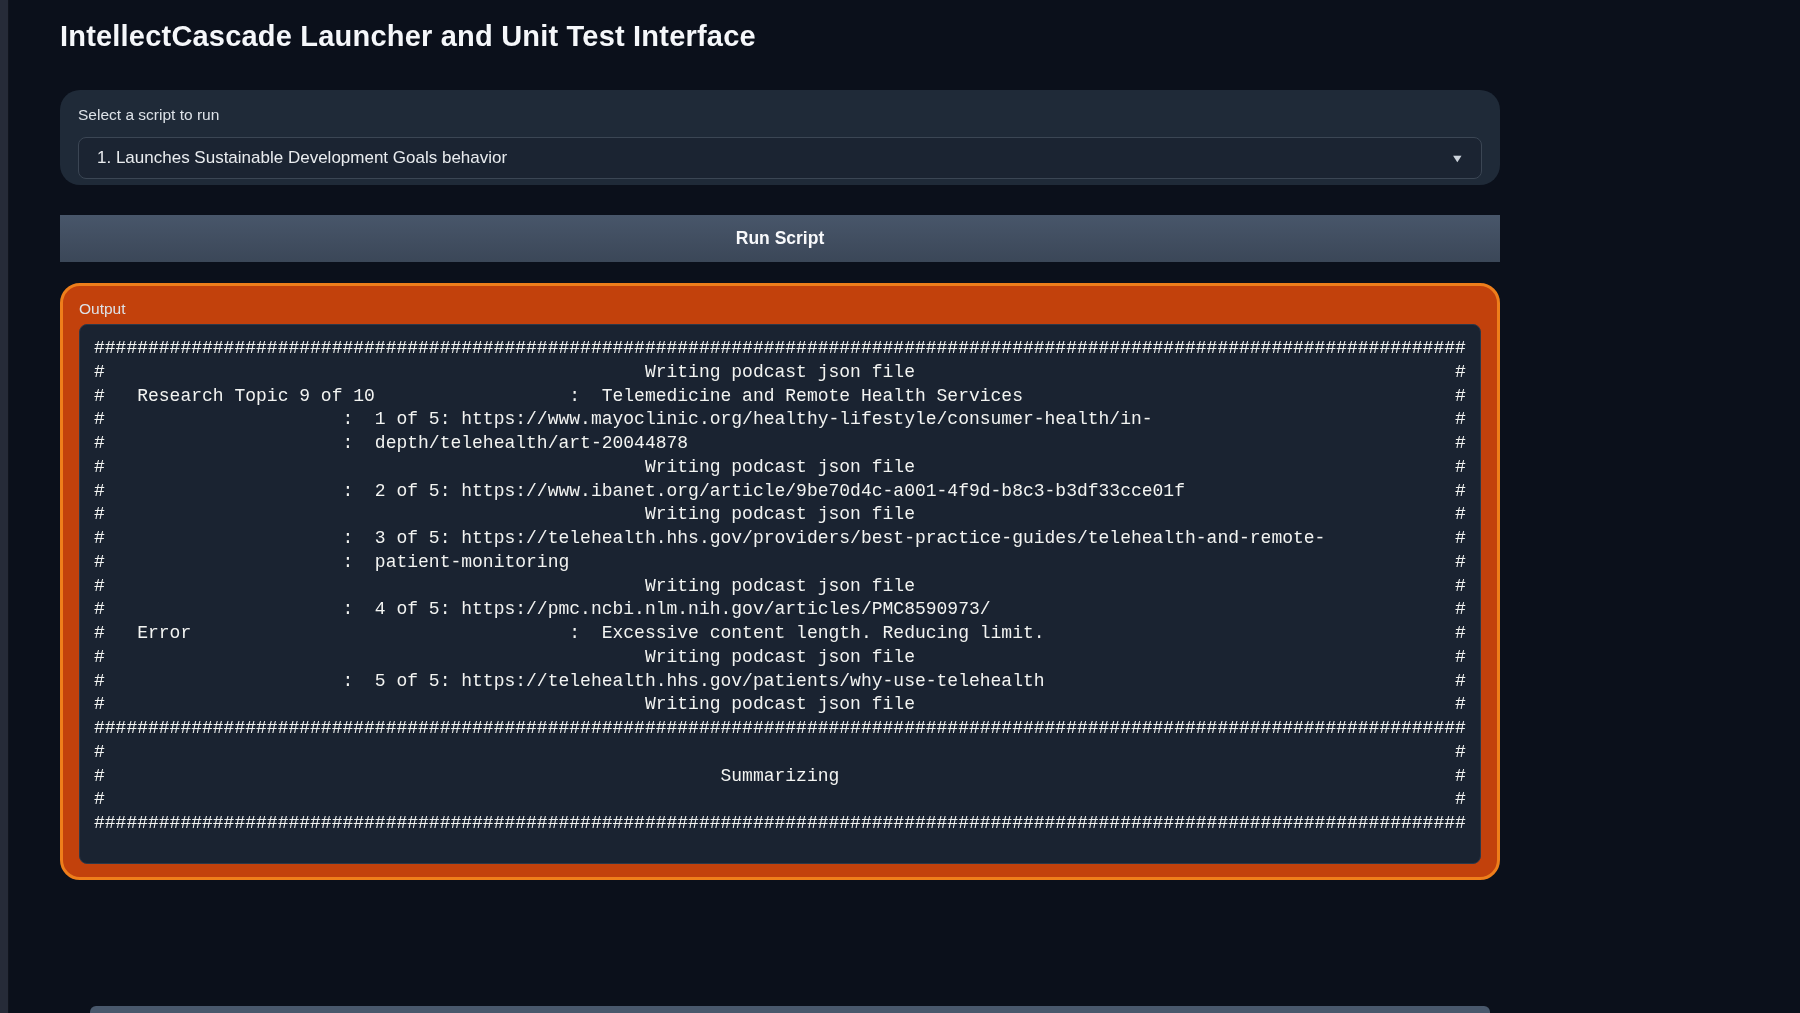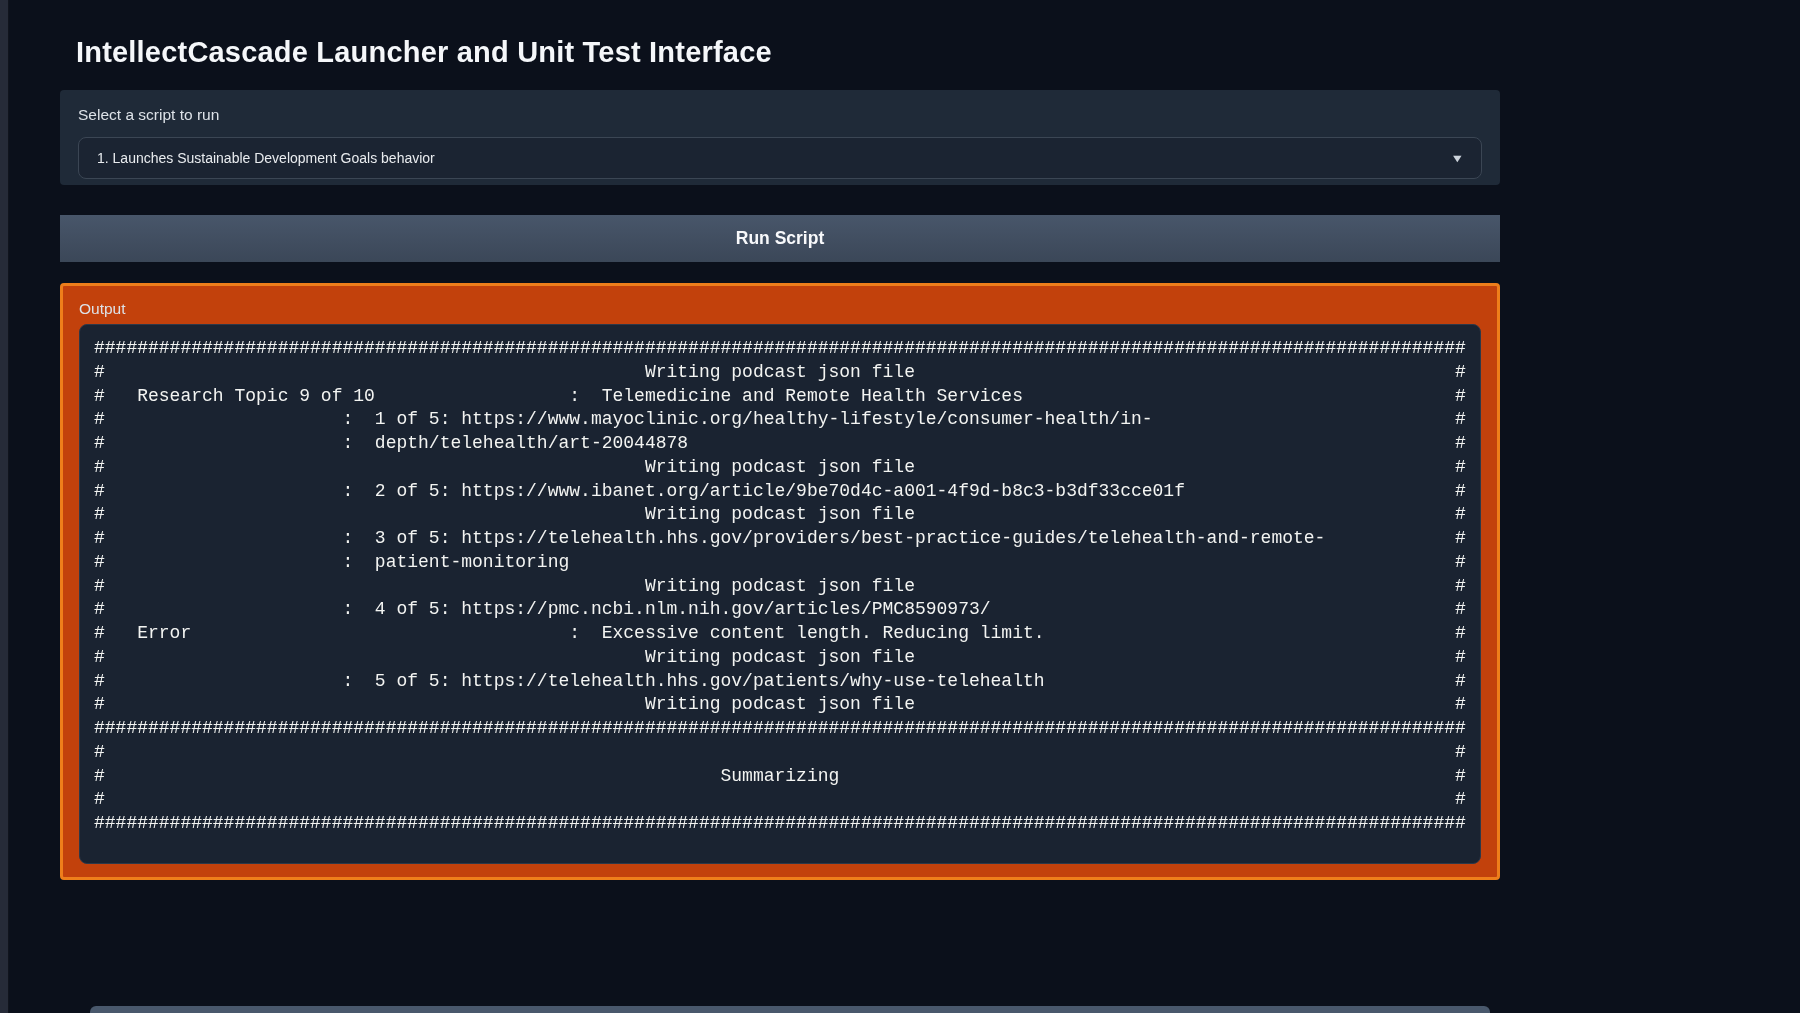--- a/index.html
+++ b/index.html
@@ -11,34 +11,34 @@
     font-family: "Liberation Sans", sans-serif;
     position: relative;
     overflow: hidden;
   }
   .left-strip {
     position: absolute; left: 0; top: 0; width: 9px; height: 1013px;
     background: #262b38; border-right: 1px solid #10141d;
   }
   .app { position: absolute; left: 60px; top: 0; width: 1440px; }
   .page-title {
-    position: absolute; left: 0; top: 20px; margin: 16px;
+    position: absolute; left: 0; top: 20px; margin: 0;
     font-size: 29px; font-weight: 700; color: #f5f7fa; letter-spacing: 0.2px;
     white-space: nowrap;
   }
-  .panel { background: #1f2a38; border-radius: 4px; position: absolute; left: 0; width: 1440px; }
+  .panel { background: #1f2a38; border-radius: 20px; position: absolute; left: 0; width: 1440px; }
   .select-panel { top: 90px; height: 95px; padding: 16px 18px; }
   .field-label { font-size: 15.5px; color: #dde2e8; }
   .select-box {
     margin-top: 13px; height: 42px; width: 1404px;
     background: #1b2432; border: 1px solid #3b4654; border-radius: 8px;
     display: flex; align-items: center; justify-content: space-between;
     padding: 0 18px; cursor: pointer;
   }
-  .select-value { font-size: 14px; color: #e9ecef; }
+  .select-value { font-size: 17px; color: #e9ecef; }
   .caret { font-size: 11px; color: #cdd4dc; transform: scaleX(1.3); }
   .run-btn {
     position: absolute; left: 0; top: 215px; width: 1440px; height: 47px;
     background: linear-gradient(180deg, #48566a 0%, #3b4758 100%);
     border: none; border-radius: 0;
     font-family: "Liberation Sans", sans-serif;
     font-size: 17.5px; font-weight: 700; color: #f8f9fb;
     cursor: pointer;
   }
   .output-panel {

